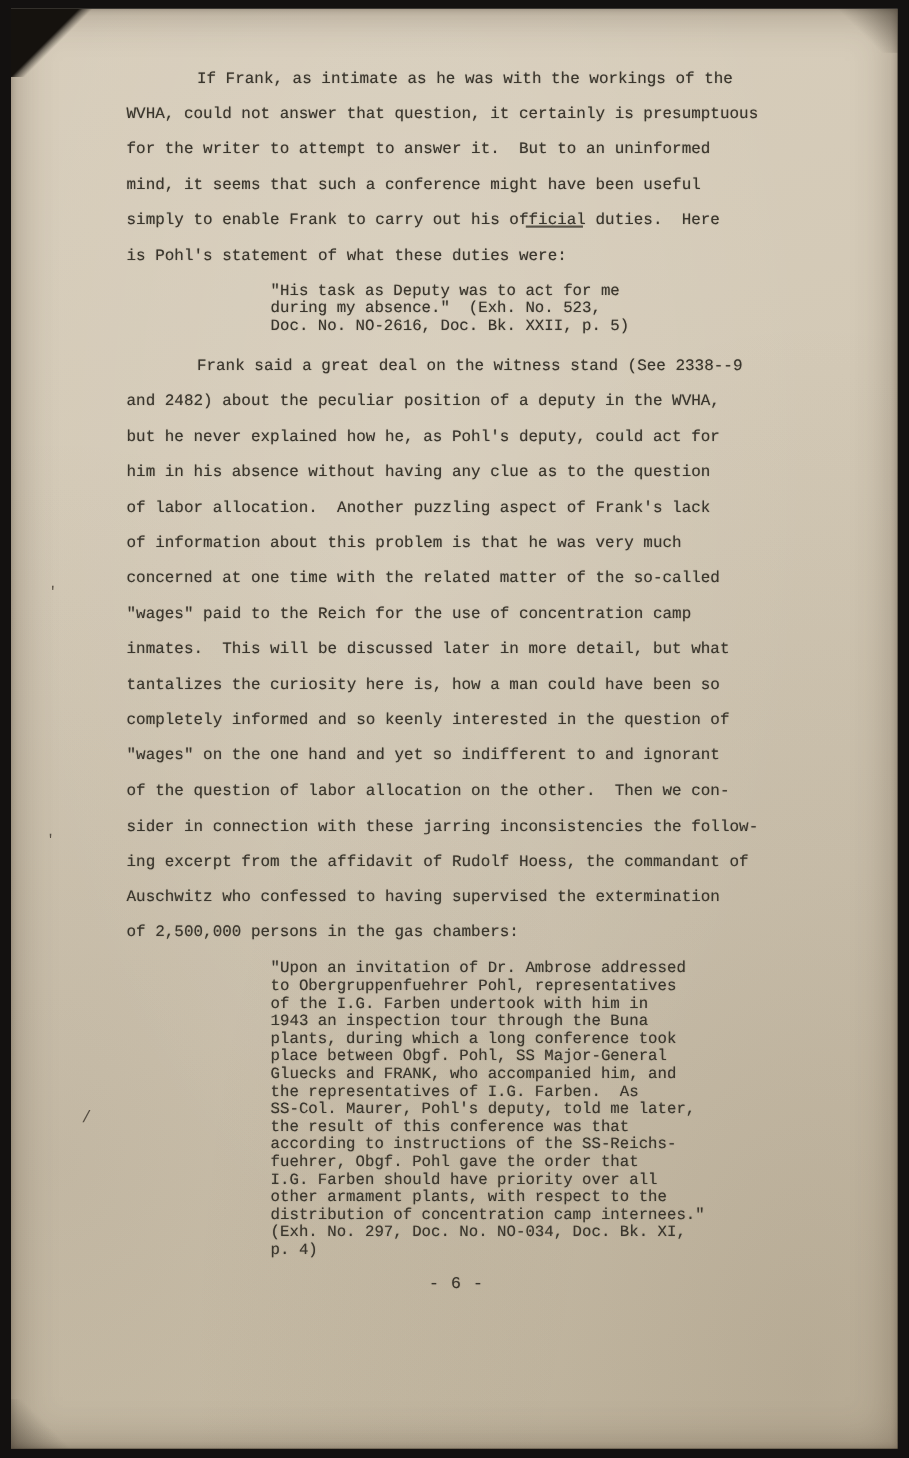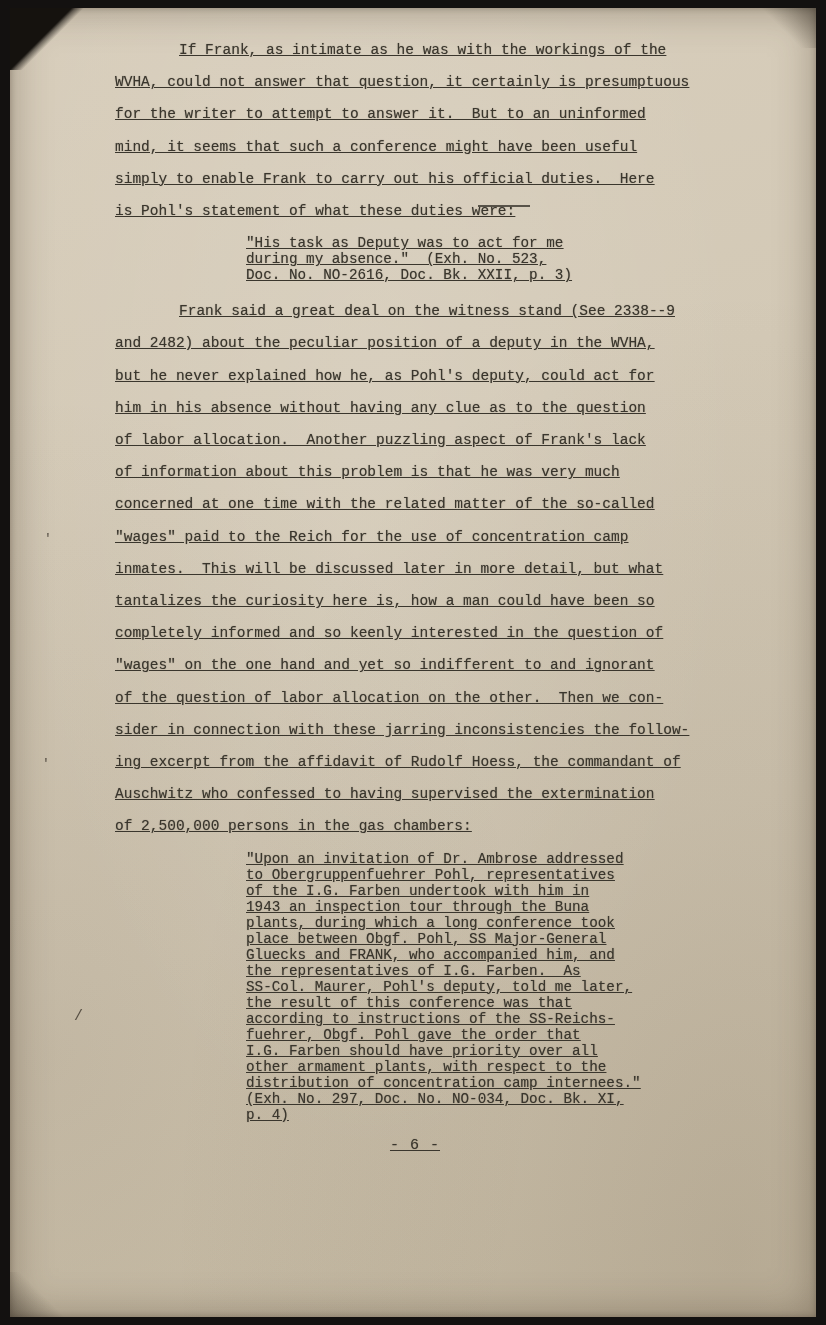--- a/index.html
+++ b/index.html
@@ -46,25 +46,24 @@
     background: linear-gradient(225deg, rgba(30,24,16,0.45) 0%, transparent 55%);
   }
   .corner-shade-bl {
     position: absolute;
     left: 0; bottom: 0;
     width: 55px; height: 45px;
     background: linear-gradient(45deg, rgba(30,24,16,0.40) 0%, transparent 55%);
   }
   .content {
     position: absolute;
-    left: 105px; top: 26px;
+    left: 105px; top: 48px;
     width: 640px;
     color: #3a362d;
     text-shadow: 0 0 1px rgba(58,54,45,0.55);
-    text-decoration: underline;
   }
   .para { white-space: pre; }
   .body-para {
     font-size: 14.5px;
     line-height: 32.2px;
   }
   .body-para .line:first-child { padding-left: 64px; }
   .quote-para {
     font-size: 14.3px;
     line-height: 16px;
@@ -104,21 +103,21 @@
     <div class="corner-shade-bl"></div>
 
     <span class="stray-mark m1">'</span>
     <span class="stray-mark m2">'</span>
     <span class="stray-mark m3">/</span>
 
     <div class="content">
 
       <div class="para body-para"><div class="line">If Frank, as intimate as he was with the workings of the</div><div class="line">WVHA, could not answer that question, it certainly is presumptuous</div><div class="line">for the writer to attempt to answer it.  But to an uninformed</div><div class="line">mind, it seems that such a conference might have been useful</div><div class="line">simply to enable Frank to carry out his official duties.  Here</div><div class="line">is Pohl's statement of what these duties were:</div></div>
 
-      <div class="para quote-para"><div class="line">"His task as Deputy was to act for me</div><div class="line">during my absence."  (Exh. No. 523,</div><div class="line">Doc. No. NO-2616, Doc. Bk. XXII, p. 3)</div></div>
+      <div class="para quote-para"><div class="line">"His task as Deputy was to act for me</div><div class="line">during my absence."  (Exh. No. 523,</div><div class="line">Doc. No. NO-2616, Doc. Bk. XXII, p. 5)</div></div>
 
       <div class="para body-para"><div class="line">Frank said a great deal on the witness stand (See 2338--9</div><div class="line">and 2482) about the peculiar position of a deputy in the WVHA,</div><div class="line">but he never explained how he, as Pohl's deputy, could act for</div><div class="line">him in his absence without having any clue as to the question</div><div class="line">of labor allocation.  Another puzzling aspect of Frank's lack</div><div class="line">of information about this problem is that he was very much</div><div class="line">concerned at one time with the related matter of the so-called</div><div class="line">"wages" paid to the Reich for the use of concentration camp</div><div class="line">inmates.  This will be discussed later in more detail, but what</div><div class="line">tantalizes the curiosity here is, how a man could have been so</div><div class="line">completely informed and so keenly interested in the question of</div><div class="line">"wages" on the one hand and yet so indifferent to and ignorant</div><div class="line">of the question of labor allocation on the other.  Then we con-</div><div class="line">sider in connection with these jarring inconsistencies the follow-</div><div class="line">ing excerpt from the affidavit of Rudolf Hoess, the commandant of</div><div class="line">Auschwitz who confessed to having supervised the extermination</div><div class="line">of 2,500,000 persons in the gas chambers:</div></div>
 
       <div class="para quote-para"><div class="line">"Upon an invitation of Dr. Ambrose addressed</div><div class="line">to Obergruppenfuehrer Pohl, representatives</div><div class="line">of the I.G. Farben undertook with him in</div><div class="line">1943 an inspection tour through the Buna</div><div class="line">plants, during which a long conference took</div><div class="line">place between Obgf. Pohl, SS Major-General</div><div class="line">Gluecks and FRANK, who accompanied him, and</div><div class="line">the representatives of I.G. Farben.  As</div><div class="line">SS-Col. Maurer, Pohl's deputy, told me later,</div><div class="line">the result of this conference was that</div><div class="line">according to instructions of the SS-Reichs-</div><div class="line">fuehrer, Obgf. Pohl gave the order that</div><div class="line">I.G. Farben should have priority over all</div><div class="line">other armament plants, with respect to the</div><div class="line">distribution of concentration camp internees."</div><div class="line">(Exh. No. 297, Doc. No. NO-034, Doc. Bk. XI,</div><div class="line">p. 4)</div></div>
 
       <div class="page-number">- 6 -</div>
 
     </div>
 
     <div class="typed-underline"></div>

